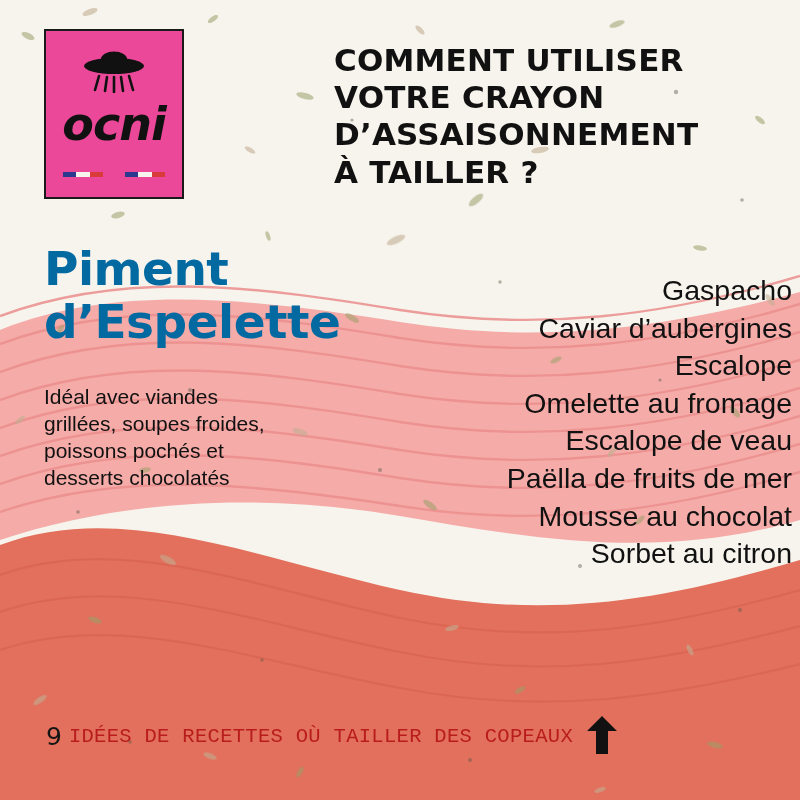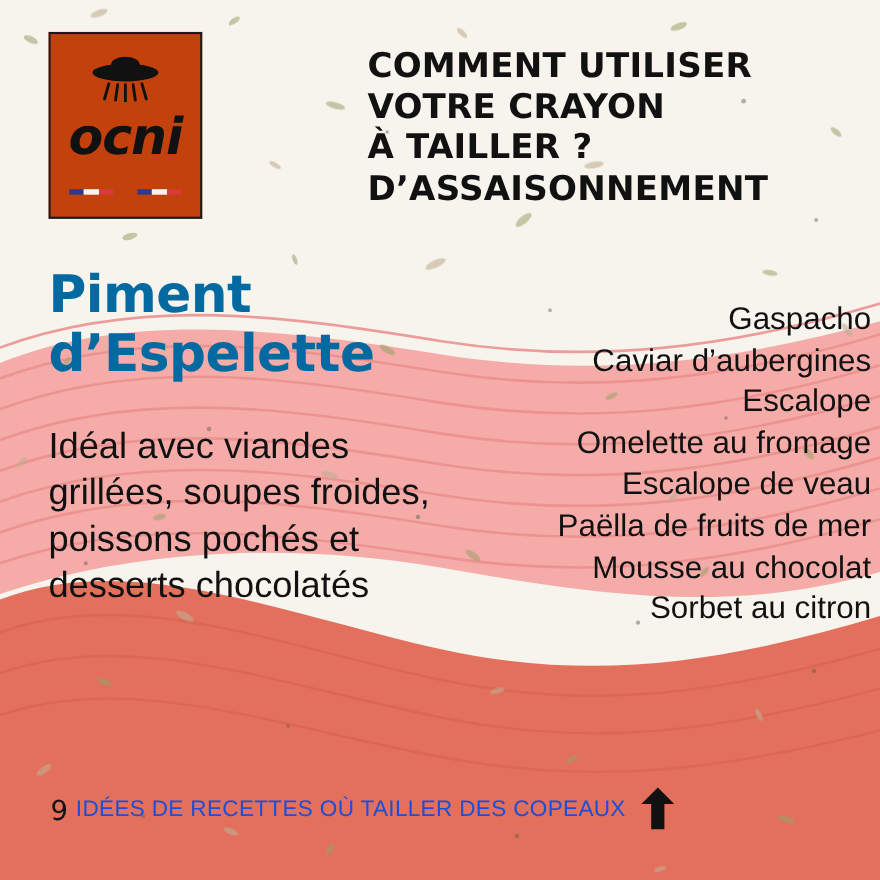--- a/index.html
+++ b/index.html
@@ -30,21 +30,21 @@
     z-index: 0;
   }
 
   
   .logo-box {
     position: absolute;
     left: 44px;
     top: 29px;
     width: 136px;
     height: 166px;
-    background: #c2410c;
+    background: #ec4899;
     border: 2px solid #1a1a1a;
     z-index: 5;
   }
   .logo-inner {
     position: relative;
     width: 100%;
     height: 100%;
   }
   .logo-ufo {
     position: absolute;
@@ -119,21 +119,21 @@
     font-size: 18.5px;
     line-height: 1.52;
     color: #111;
   }
   .cut-title {
     text-decoration: underline;
     text-underline-offset: 3px;
   }
   .usage {
     margin-top: 36px;
-    font-size: 33px;
+    font-size: 21px;
     line-height: 1.28;
     color: #111;
   }
 
   
   .recipes {
     position: absolute;
     left: 422px;
     top: 272px;
     width: 370px;
@@ -159,24 +159,24 @@
     z-index: 5;
   }
   .footer-count {
     font-family: "DejaVu Sans", sans-serif;
     font-size: 25px;
     font-weight: normal;
     margin-right: 7px;
     color: #141414;
   }
   .footer-text {
-    font-family: Liberation Sans, sans-serif;
+    font-family: Liberation Mono, monospace;
     font-size: 20.5px;
     letter-spacing: 0.3px;
-    color: #1d4ed8;
+    color: #b91c1c;
   }
   .footer-arrow {
     margin-left: 14px;
     margin-bottom: 2px;
   }
 </style>
 </head>
 <body>
 
 <div class="poster">
@@ -290,22 +290,22 @@
             <i style="background:#f7f4ed"></i>
             <i style="background:#d93a3a"></i>
         </span>
       </div>
     </div>
   </div>
 
   <div class="headline">
     <div>COMMENT UTILISER</div>
     <div>VOTRE CRAYON</div>
+    <div>D’ASSAISONNEMENT</div>
     <div>À TAILLER ?</div>
-    <div>D’ASSAISONNEMENT</div>
   </div>
 
   <div class="left-col">
     <div class="product-title">
       <div>Piment</div>
       <div>d’Espelette</div>
     </div>
 
 
     <div class="usage">

